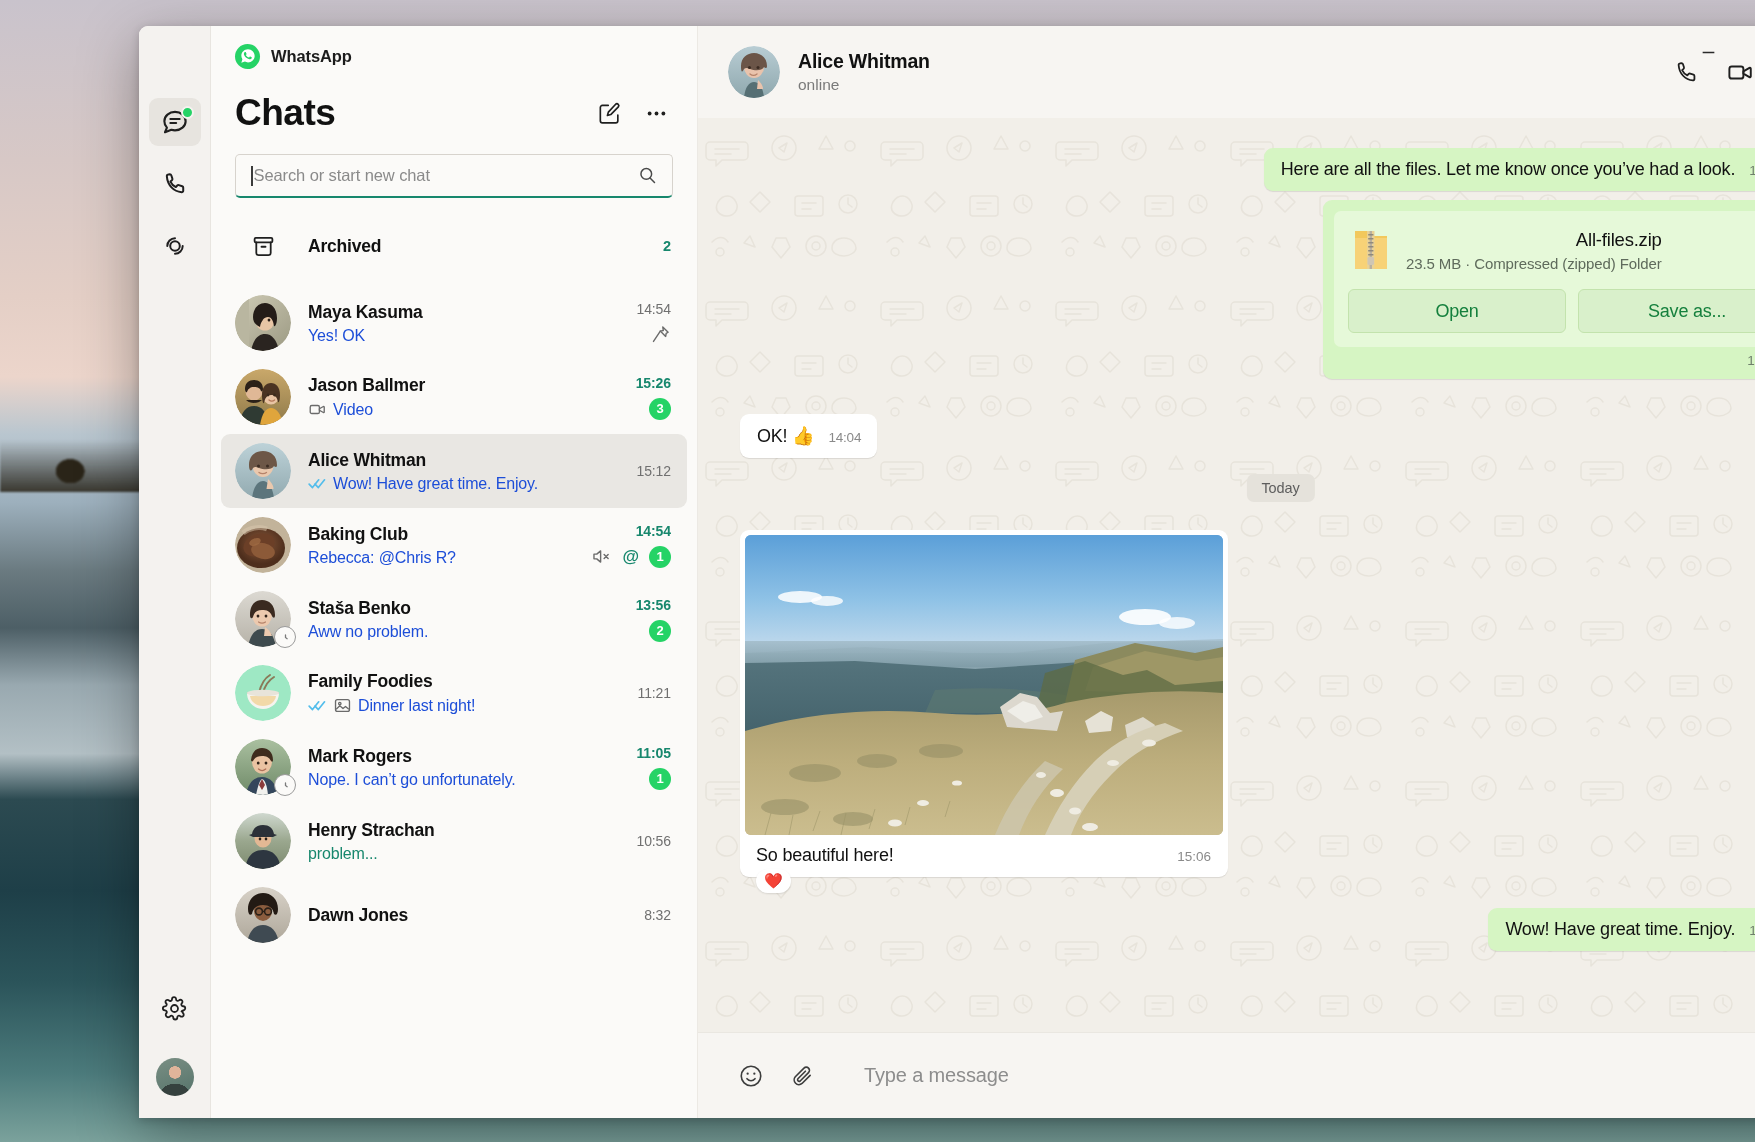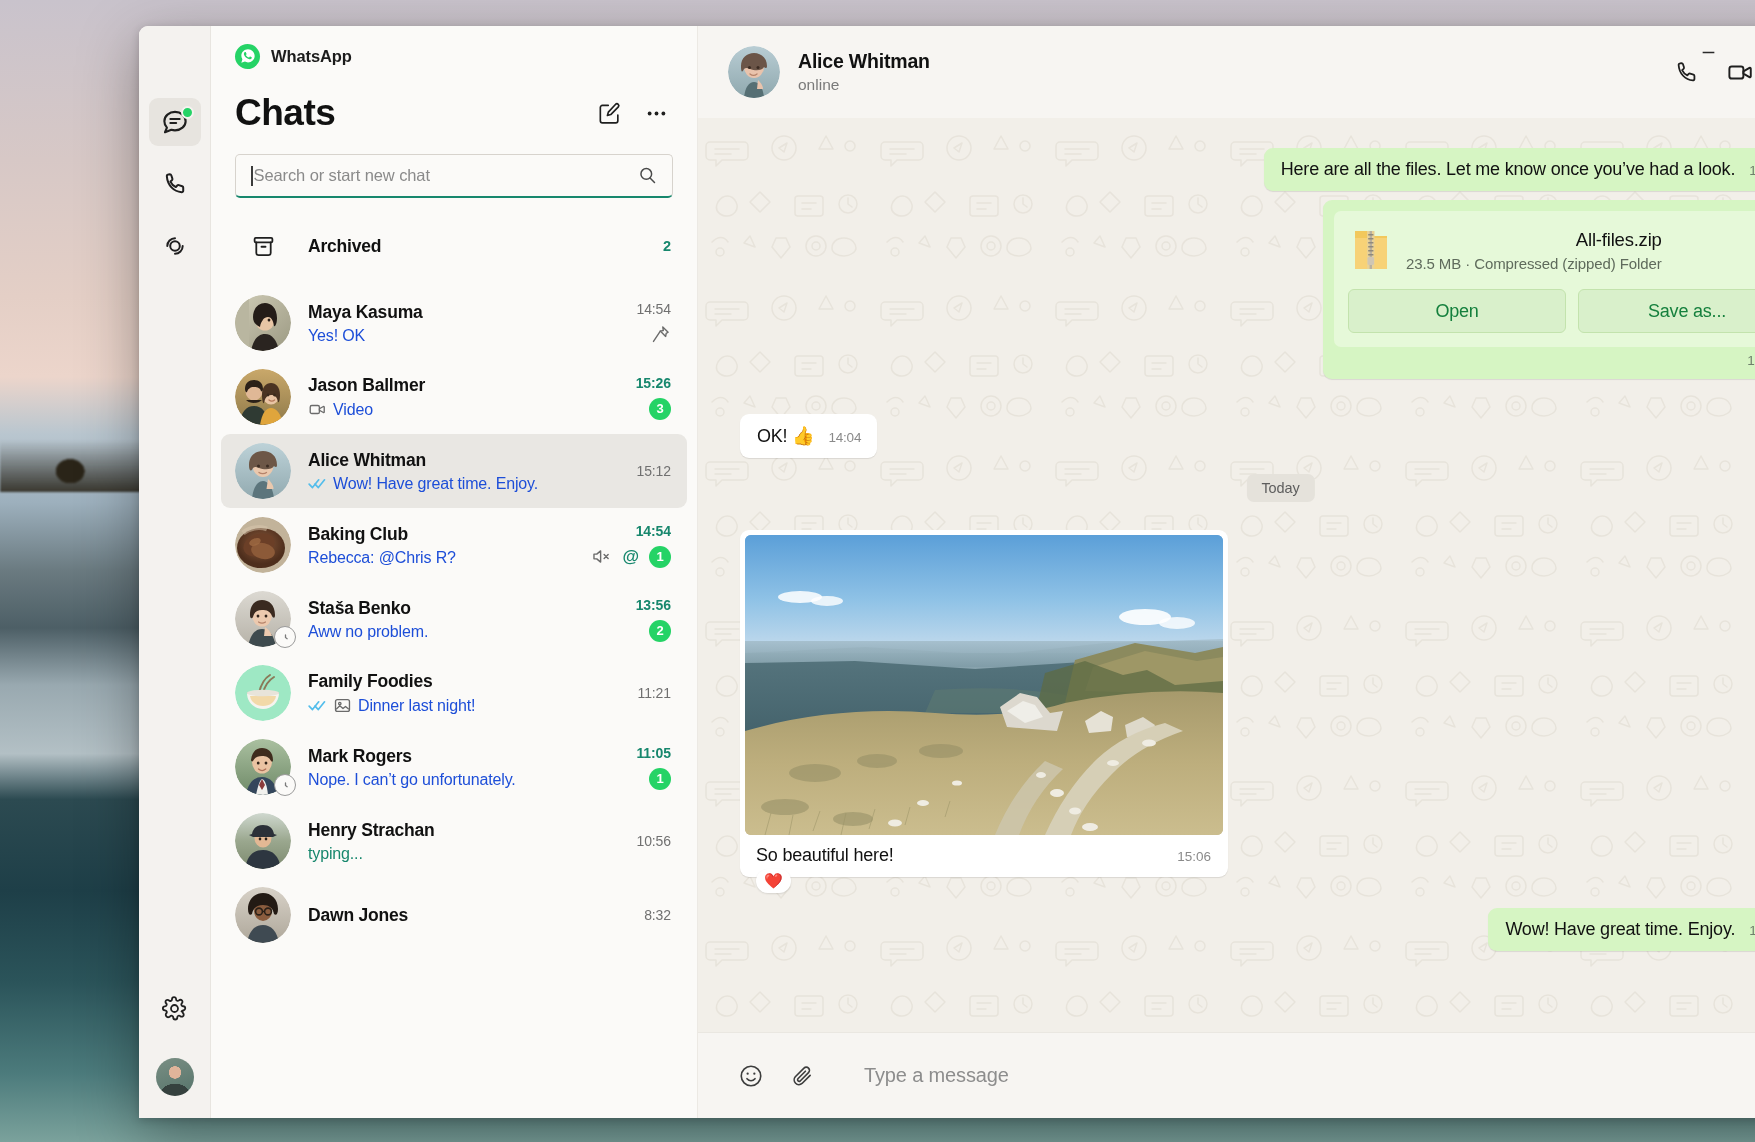--- a/index.html
+++ b/index.html
@@ -655,21 +655,21 @@
                       <path d="M10 56c2-13 8-19 18-19s16 6 18 19z" fill="#2d3640"></path>
                       <ellipse cx="25" cy="26" rx="1.3" ry="1.4" fill="#2a1f18"></ellipse>
                       <ellipse cx="31" cy="26" rx="1.3" ry="1.4" fill="#2a1f18"></ellipse>
                     </g>
                   </svg>
        </div>
      </div>
      <div class="row-mid">
        <div class="row-name">Henry Strachan</div>
        <div class="row-sub typing">
-                  <span>typing...</span>
+                  <span>problem...</span>
                 </div>
      </div>
      <div class="row-right">
        <div class="row-time">10:56</div>
 
      </div>
             </div>
             <div class="row">
               <div class="row-av">
        <div class="pic">

